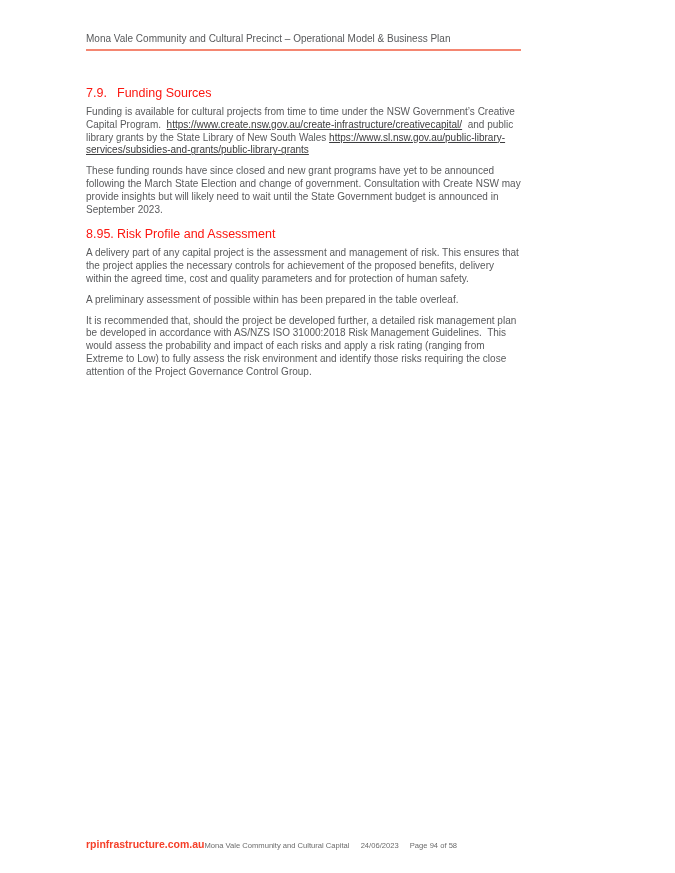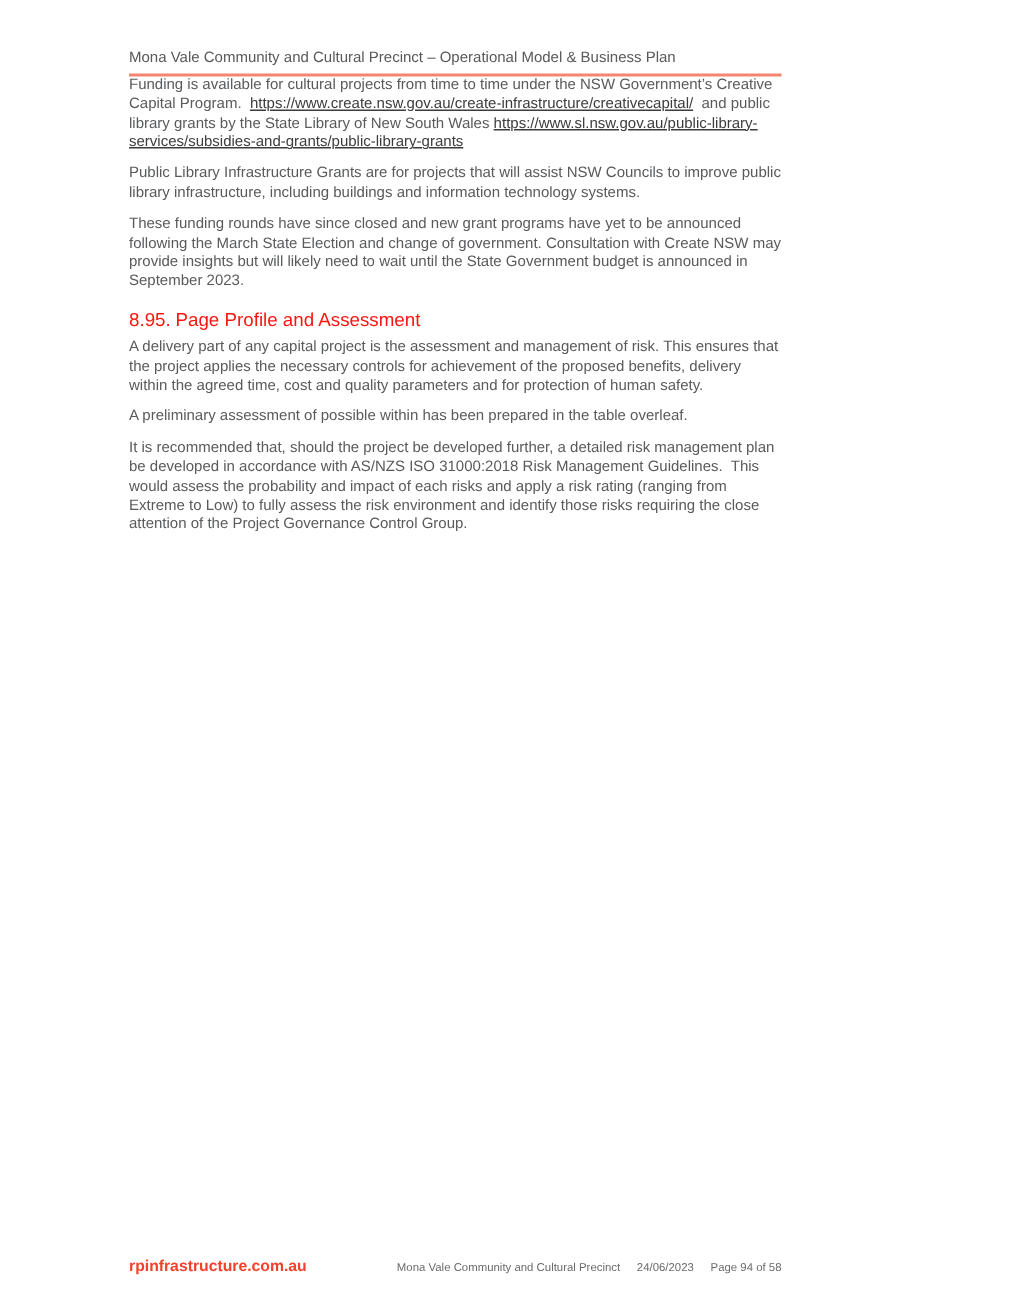--- a/index.html
+++ b/index.html
@@ -39,21 +39,20 @@
     font-weight: normal;
     text-decoration: underline;
     color: #3c3c3e;
   }
   .doc-footer {
     position: absolute;
     left: 86px;
     right: 85px;
     top: 838px;
     display: flex;
-    justify-content: space-between;
     align-items: baseline;
   }
   .footer-site {
     font-size: 10.5px;
     font-weight: bold;
     color: #f5402a;
   }
   .footer-meta {
     font-size: 7.6px;
     color: #6b6b6b;
@@ -63,35 +62,37 @@
 </style>
 </head>
 <body>
 
 <div class="page">
 
   <div class="doc-header">
     <span>Mona Vale Community and Cultural Precinct – Operational Model &amp; Business Plan</span>
   </div>
 
+  <div class="section-heading first">
+    <span class="h-num">7.9.</span><span>Funding Sources</span>
+  </div>
 
   <p class="body"><span>Funding is available for cultural projects from time to time under the NSW Government’s Creative Capital Program.&nbsp; </span><span class="doc-link">https://www.create.nsw.gov.au/create-infrastructure/creativecapital/</span><span>&nbsp; and public library grants by the State Library of New South Wales </span><span class="doc-link">https://www.sl.nsw.gov.au/public-library-services/subsidies-and-grants/public-library-grants</span></p>
-  <p class="body"><span>Public Library Infrastructure Grants are for projects that will assist NSW Councils to improve public library infrastructure, including buildings and information technology systems.</span></p>
   <p class="body"><span>These funding rounds have since closed and new grant programs have yet to be announced following the March State Election and change of government. Consultation with Create NSW may provide insights but will likely need to wait until the State Government budget is announced in September 2023.</span></p>
 
   <div class="section-heading">
-    <span class="h-num">8.95.</span><span>Page Profile and Assessment</span>
+    <span class="h-num">8.95.</span><span>Risk Profile and Assessment</span>
   </div>
 
   <p class="body"><span>A delivery part of any capital project is the assessment and management of risk. This ensures that the project applies the necessary controls for achievement of the proposed benefits, delivery within the agreed time, cost and quality parameters and for protection of human safety.</span></p>
   <p class="body"><span>A preliminary assessment of possible within has been prepared in the table overleaf.</span></p>
   <p class="body"><span>It is recommended that, should the project be developed further, a detailed risk management plan be developed in accordance with AS/NZS ISO 31000:2018 Risk Management Guidelines.&nbsp; This would assess the probability and impact of each risks and apply a risk rating (ranging from Extreme to Low) to fully assess the risk environment and identify those risks requiring the close attention of the Project Governance Control Group.</span></p>
 
   <div class="doc-footer">
     <span class="footer-site">rpinfrastructure.com.au</span>
     <span class="footer-meta">
-      <span>Mona Vale Community and Cultural Precinct</span>
+      <span>Mona Vale Community and Cultural Capital</span>
       <span>24/06/2023</span>
       <span>Page 94 of 58</span>
     </span>
   </div>
 
 </div>
 
 </body></html>

